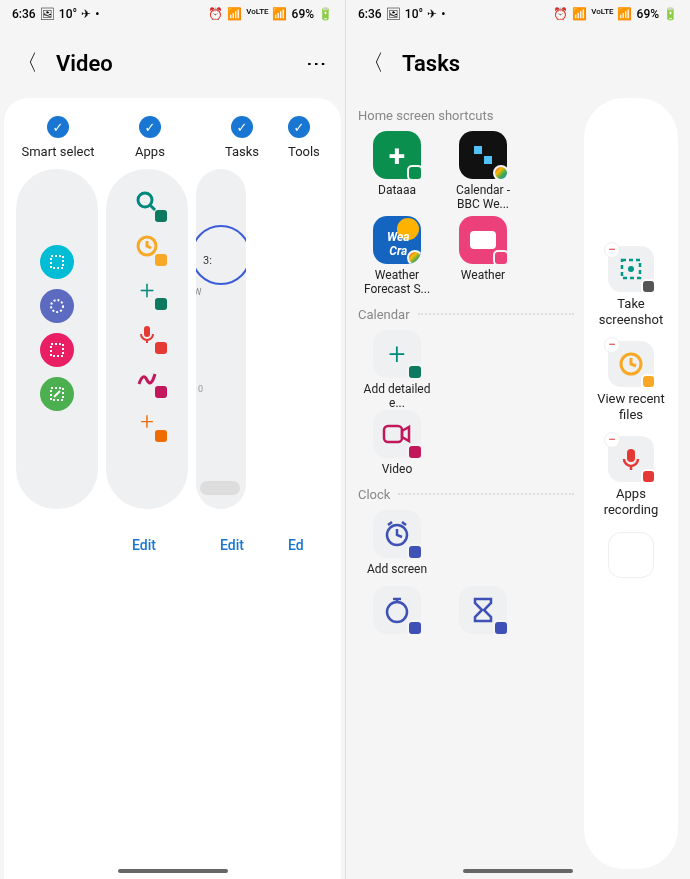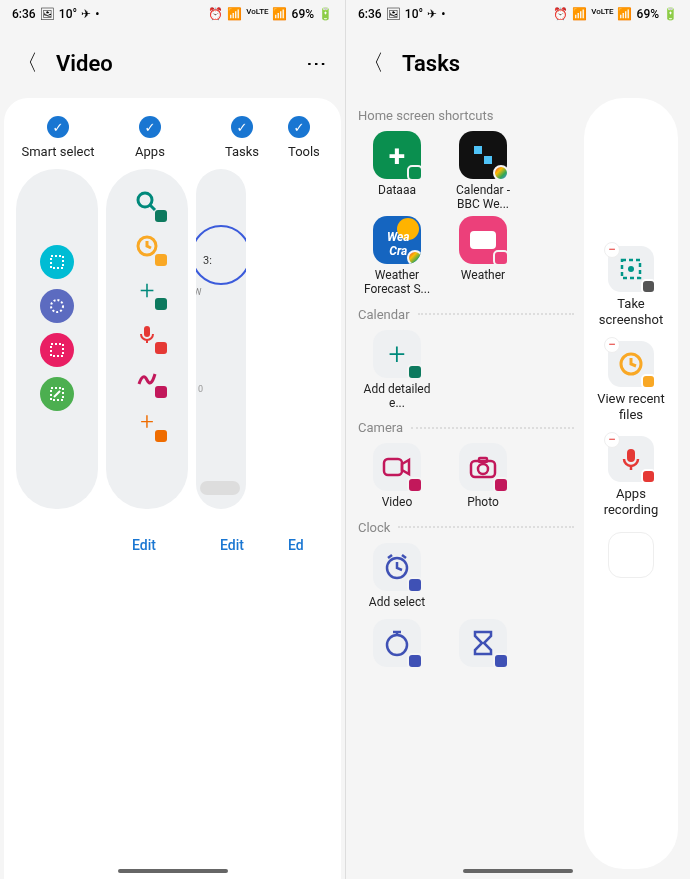--- a/index.html
+++ b/index.html
@@ -246,64 +246,49 @@
           <span>Calendar</span>
           <div class="dots"></div>
         </div>
       <div class="apps-grid">
         <div class="app">
             <div class="app-ic" style="background:#eef0f2;color:#00897b;font-size:30px;font-weight:300">+<div class="sub" style="background:#0d7a5f"></div></div>
             <div class="app-lbl">Add detailed e...</div>
           </div>
       </div>
 
-      <div class="section-hdr">
-          <span>Camera</span>
-          <div class="dots"></div>
-        </div>
       <div class="apps-grid">
         <div class="app">
             <div class="app-ic" style="background:#eef0f2">
               <svg width="30" height="24">
                 <rect x="2" y="4" width="18" height="16" rx="4" fill="none" stroke="#c2185b" stroke-width="2.5"></rect>
                 <path d="M20 9 L27 5 L27 19 L20 15 Z" fill="none" stroke="#c2185b" stroke-width="2.5"></path>
               </svg>
               <div class="sub" style="background:#c2185b"></div>
             </div>
             <div class="app-lbl">Video</div>
-          </div>
-        <div class="app">
-            <div class="app-ic" style="background:#eef0f2">
-              <svg width="30" height="26">
-                <rect x="3" y="7" width="24" height="16" rx="4" fill="none" stroke="#c2185b" stroke-width="2.5"></rect>
-                <circle cx="15" cy="15" r="5" fill="none" stroke="#c2185b" stroke-width="2.5"></circle>
-                <rect x="11" y="4" width="8" height="4" rx="1" fill="none" stroke="#c2185b" stroke-width="2.5"></rect>
-              </svg>
-              <div class="sub" style="background:#c2185b"></div>
-            </div>
-            <div class="app-lbl">Photo</div>
           </div>
       </div>
 
       <div class="section-hdr">
           <span>Clock</span>
           <div class="dots"></div>
         </div>
       <div class="apps-grid">
         <div class="app">
             <div class="app-ic" style="background:#eef0f2">
               <svg width="30" height="30">
                 <circle cx="15" cy="16" r="10" fill="none" stroke="#3f51b5" stroke-width="2.5"></circle>
                 <path d="M15 10 L15 16 L20 18" fill="none" stroke="#3f51b5" stroke-width="2.5"></path>
                 <line x1="6" y1="6" x2="10" y2="3" stroke="#3f51b5" stroke-width="2.5"></line>
                 <line x1="24" y1="6" x2="20" y2="3" stroke="#3f51b5" stroke-width="2.5"></line>
               </svg>
               <div class="sub" style="background:#3f51b5"></div>
             </div>
-            <div class="app-lbl">Add select</div>
+            <div class="app-lbl">Add screen</div>
           </div>
       </div>
       <div class="apps-grid" style="margin-top:10px">
         <div class="app">
             <div class="app-ic" style="background:#eef0f2">
               <svg width="28" height="28">
                 <circle cx="14" cy="16" r="10" fill="none" stroke="#3f51b5" stroke-width="2.5"></circle>
                 <line x1="14" y1="2" x2="14" y2="6" stroke="#3f51b5" stroke-width="2.5"></line>
                 <line x1="10" y1="3" x2="18" y2="3" stroke="#3f51b5" stroke-width="2.5"></line>
               </svg>

